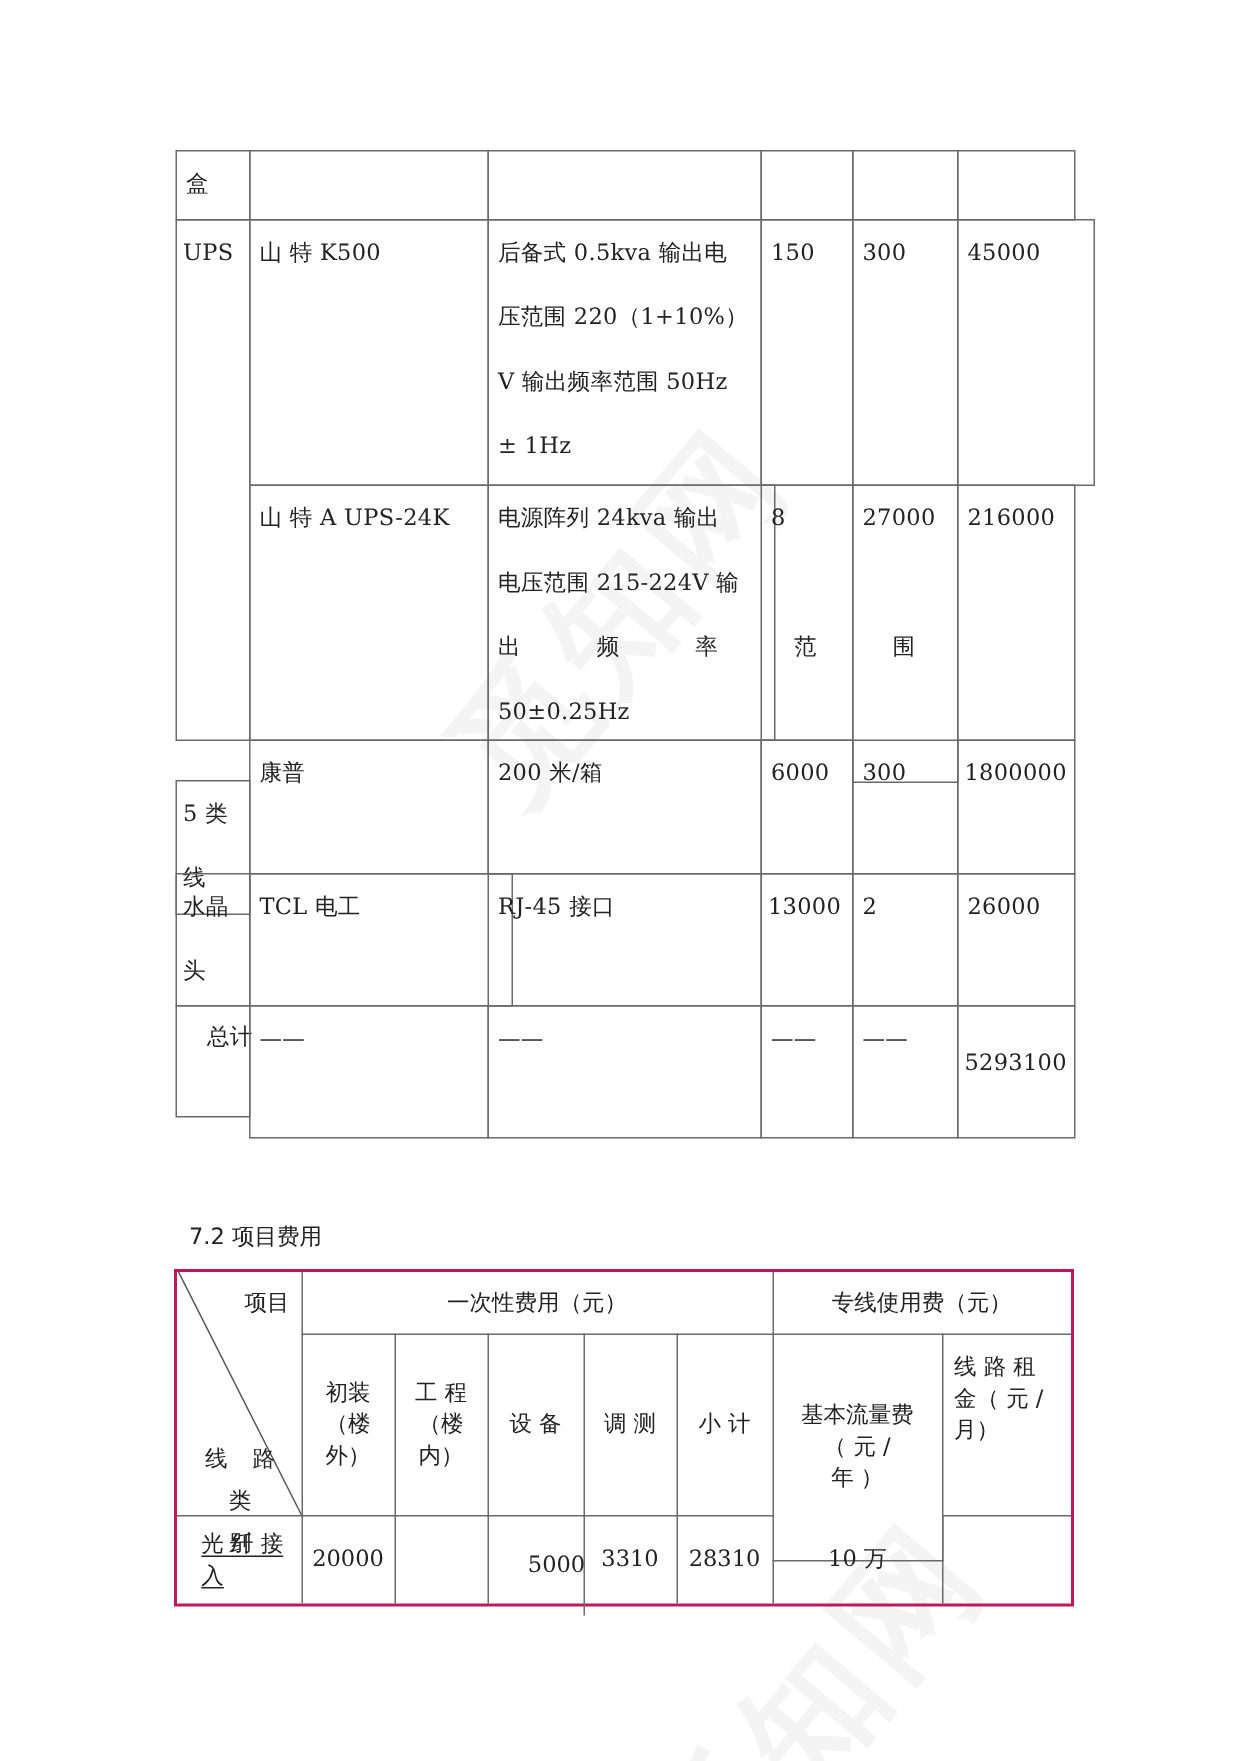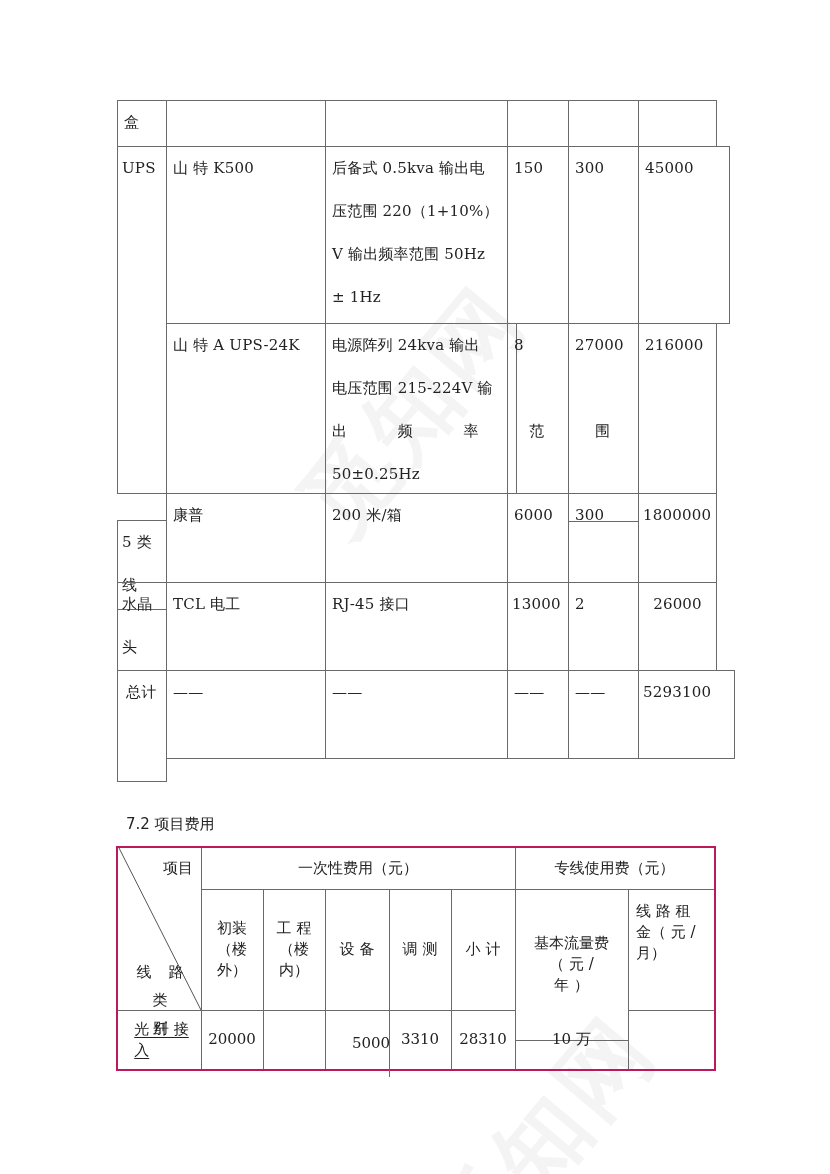--- a/index.html
+++ b/index.html
@@ -143,52 +143,52 @@
         <span class="line">300</span>
       </div>
     <div class="cell" style="left:521px;top:393px;width:79px;height:90px;padding:0 4px;">
         <span class="line">1800000</span>
       </div>
 
     <div class="cell" style="left:0;top:482px;width:50px;height:89px;padding:0 4px;">
       <span class="line">水晶</span>
       <span class="line">头</span>
     </div>
-    <div class="cell" style="left:49px;top:482px;width:160px;height:89px;">
+    <div class="cell" style="left:49px;top:482px;width:176px;height:89px;">
         <span class="line">TCL 电工</span>
       </div>
     <div class="cell" style="left:208px;top:482px;width:183px;height:89px;">
         <span class="line">RJ-45 接口</span>
       </div>
     <div class="cell" style="left:390px;top:482px;width:62px;height:89px;padding:0 4px;">
         <span class="line">13000</span>
       </div>
     <div class="cell" style="left:451px;top:482px;width:71px;height:89px;">
         <span class="line">2</span>
       </div>
-    <div class="cell" style="left:521px;top:482px;width:79px;height:89px;text-align:center;">
+    <div class="cell" style="left:521px;top:482px;width:79px;height:89px;">
         <span class="line">26000</span>
       </div>
 
-    <div class="cell" style="left:0;top:570px;width:50px;height:112px;padding:0 8px;font-family:Liberation Serif, serif;">
+    <div class="cell" style="left:0;top:570px;width:50px;height:75px;padding:0 20px;font-family:Liberation Serif, serif;">
         <span class="line">总计</span>
       </div>
     <div class="cell" style="left:49px;top:570px;width:160px;height:89px;">
         <span class="line">——</span>
       </div>
     <div class="cell" style="left:208px;top:570px;width:183px;height:89px;">
         <span class="line">——</span>
       </div>
     <div class="cell" style="left:390px;top:570px;width:62px;height:89px;">
         <span class="line">——</span>
       </div>
     <div class="cell" style="left:451px;top:570px;width:71px;height:89px;">
         <span class="line">——</span>
       </div>
-    <div class="cell" style="left:521px;top:570px;width:97px;height:89px;padding:0 4px;">
+    <div class="cell" style="left:521px;top:570px;width:79px;height:89px;padding:16px 4px;">
         <span class="line">5293100</span>
       </div>
   </div>
 
   <div class="heading">7.2 项目费用</div>
 
   <div class="t2">
 
     <div class="cell" style="left:0;top:0;width:84px;height:163px;display:block;">
       <svg class="diag-svg" width="84" height="163">

